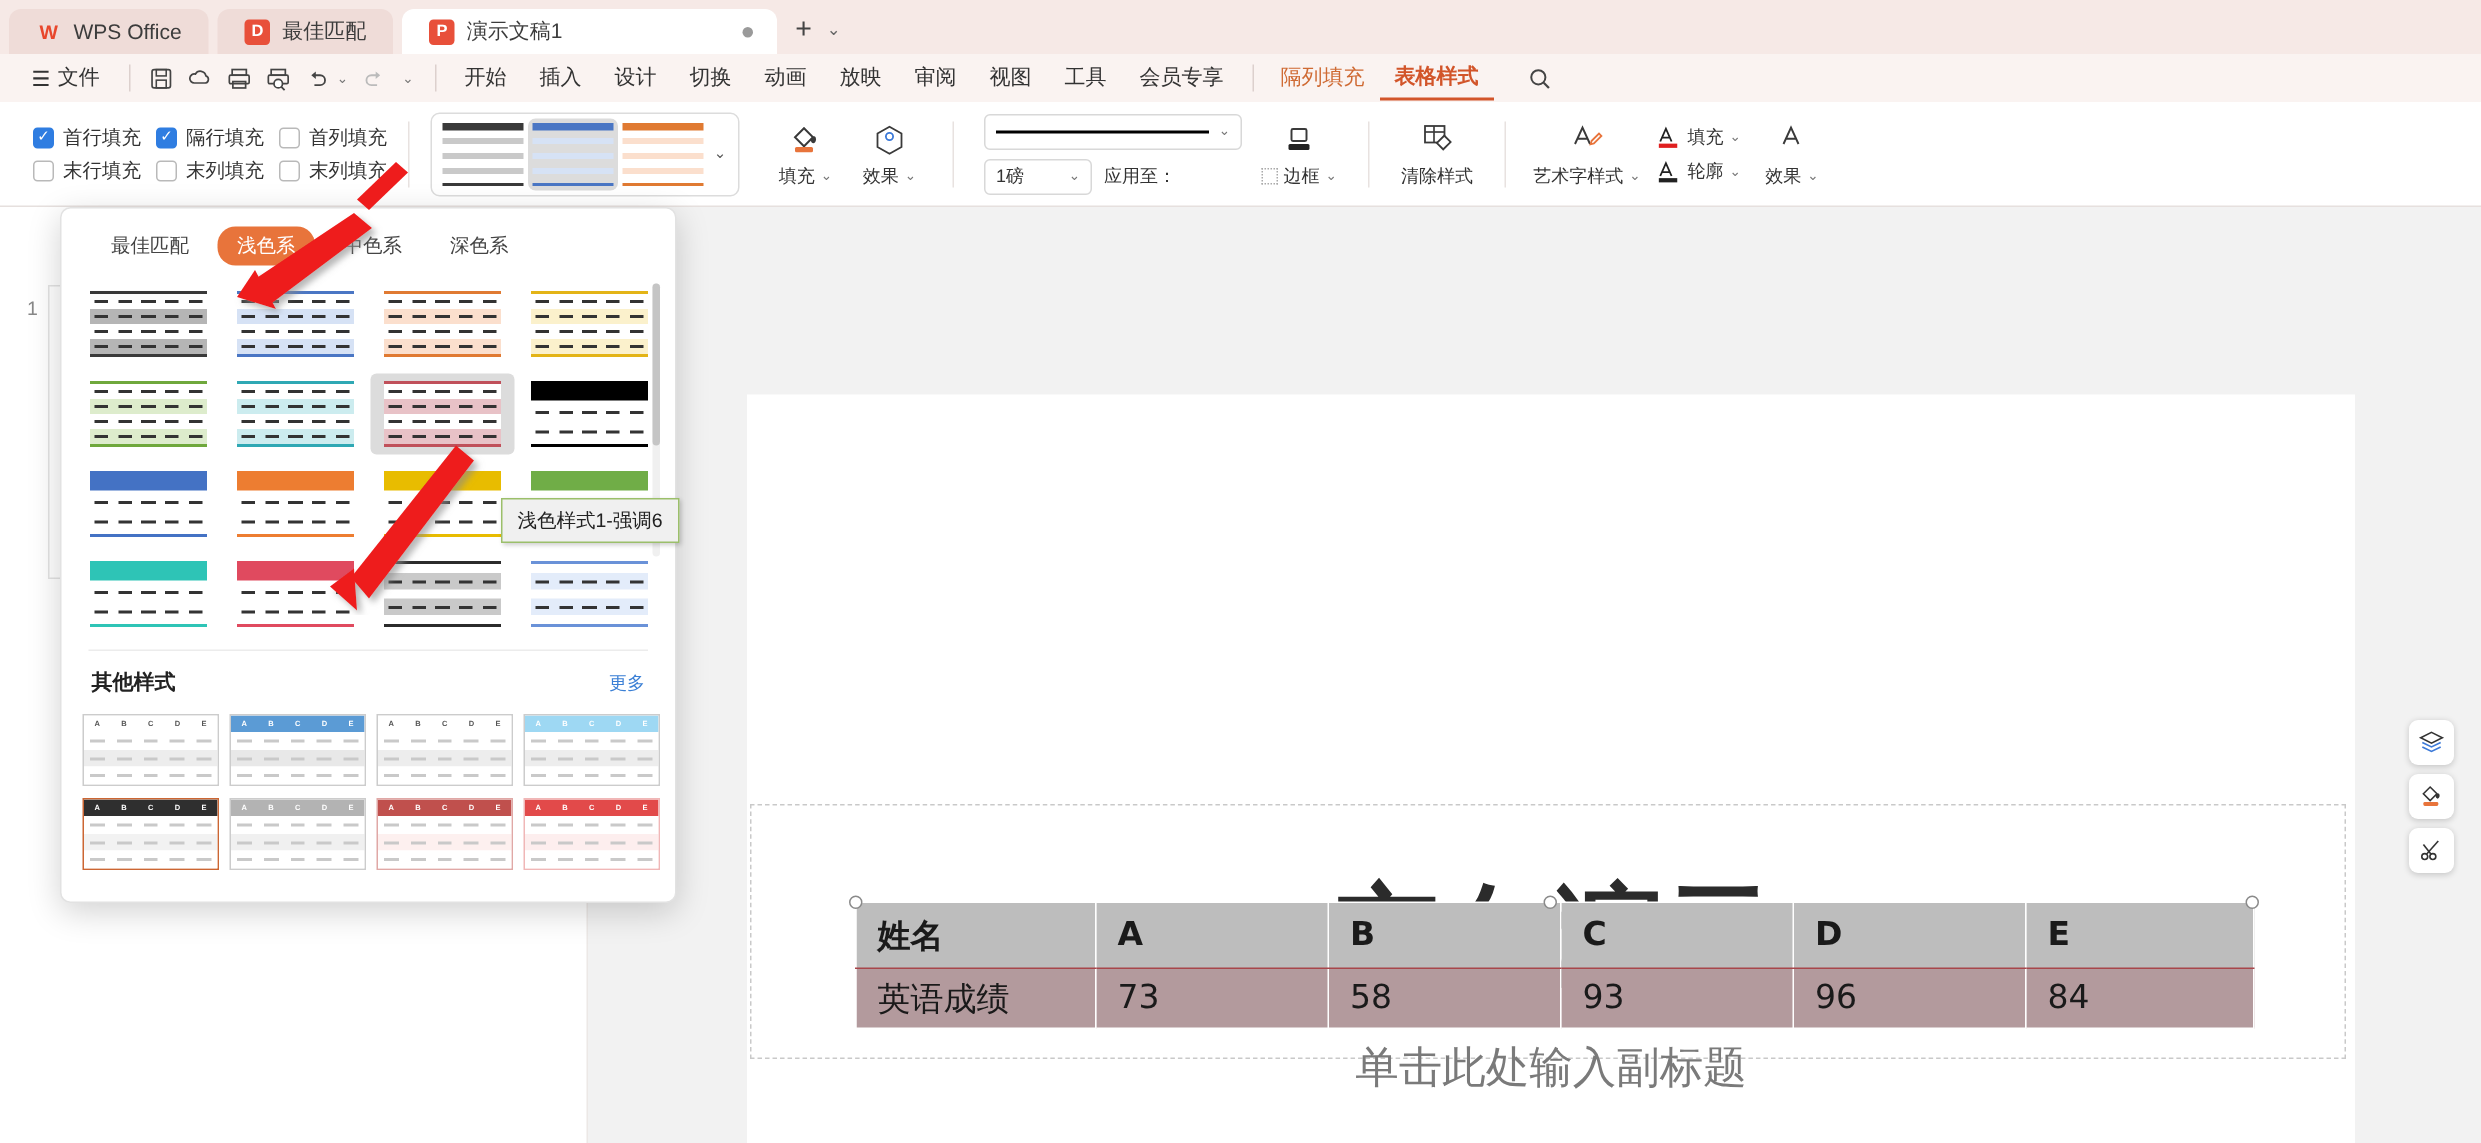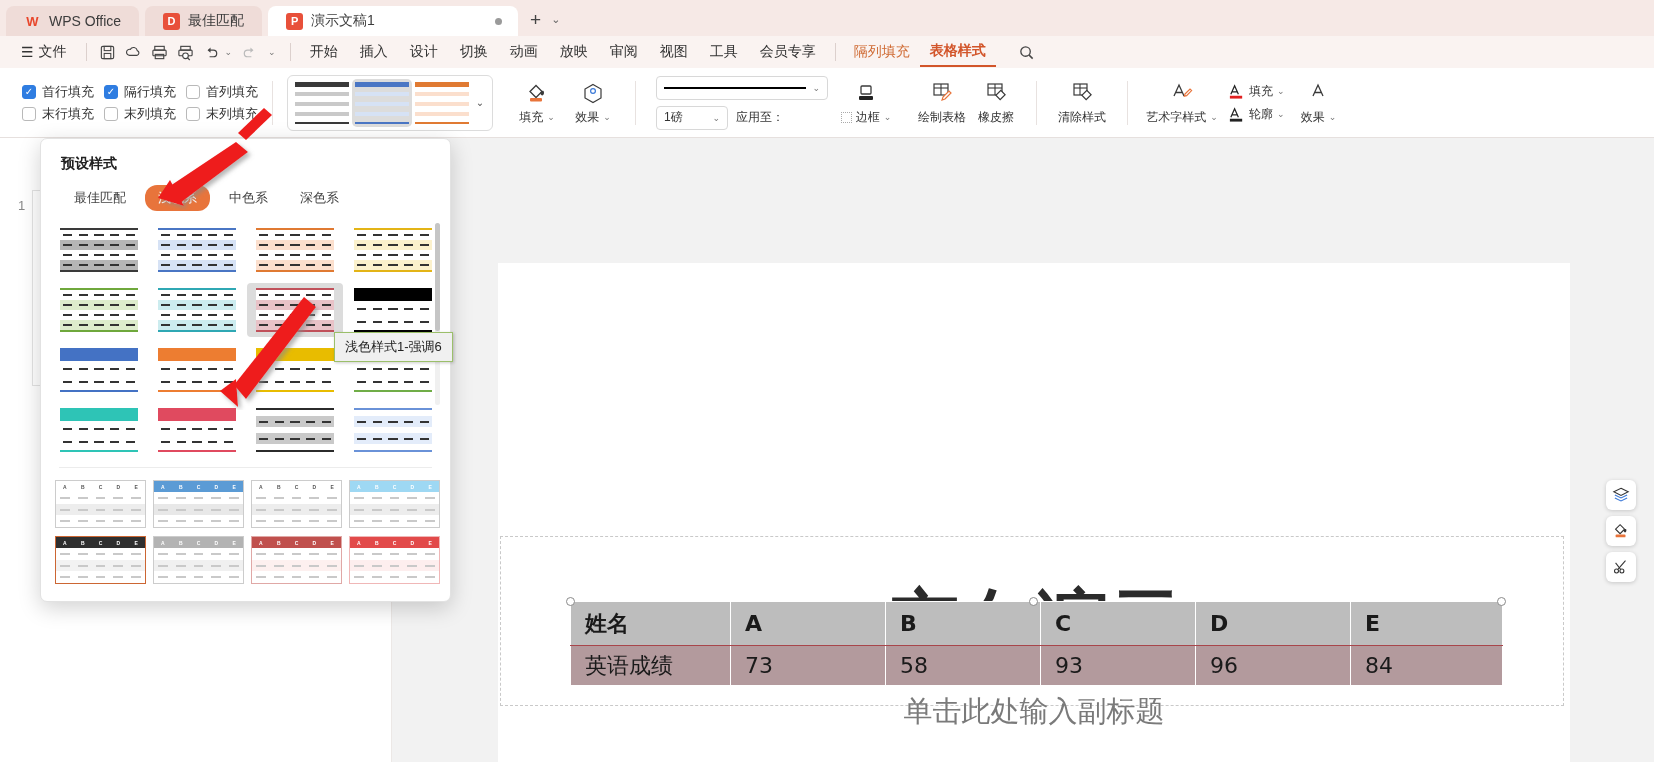--- a/index.html
+++ b/index.html
@@ -389,44 +389,20 @@
             </svg>
         </span>
         <span class="inline-lbl">
             <span style="display:inline-block;width:11px;height:11px;border:1px dotted #aaa"></span>
             <span>边框</span>
             <span class="chev2">⌄</span>
           </span>
       </div>
     </div>
 
-    <div class="rgroup">
-      <div class="smallbtn">
-        <span class="gi">
-          <svg width="24" height="22" viewBox="0 0 24 22">
-              <rect x="4" y="4" width="14" height="11" fill="none" stroke="#3a3a3a" stroke-width="1.2"></rect>
-              <line x1="4" y1="8" x2="18" y2="8" stroke="#3a3a3a" stroke-width="1.1"></line>
-              <line x1="11" y1="4" x2="11" y2="15" stroke="#3a3a3a" stroke-width="1.1"></line>
-              <path d="M13 17 19 11l2 2-6 6-3 1z" fill="#fff" stroke="#e8743b" stroke-width="1.2"></path>
-            </svg>
-        </span>
-        <span>绘制表格</span>
-      </div>
-      <div class="smallbtn">
-        <span class="gi">
-          <svg width="24" height="22" viewBox="0 0 24 22">
-              <rect x="4" y="4" width="14" height="11" fill="none" stroke="#3a3a3a" stroke-width="1.2"></rect>
-              <line x1="4" y1="8" x2="18" y2="8" stroke="#3a3a3a" stroke-width="1.1"></line>
-              <line x1="11" y1="4" x2="11" y2="15" stroke="#3a3a3a" stroke-width="1.1"></line>
-              <rect x="13" y="12" width="7" height="6" transform="rotate(-45 16.5 15)" fill="#fff" stroke="#3a3a3a" stroke-width="1.2"></rect>
-            </svg>
-        </span>
-        <span>橡皮擦</span>
-      </div>
-    </div>
     <div class="vsep"></div>
 
     <div class="rgroup">
       <div class="smallbtn" style="min-width:62px">
         <span class="gi">
           <svg width="24" height="22" viewBox="0 0 24 22">
               <rect x="4" y="4" width="13" height="11" fill="none" stroke="#3a3a3a" stroke-width="1.2"></rect>
               <line x1="4" y1="8" x2="17" y2="8" stroke="#3a3a3a" stroke-width="1.1"></line>
               <line x1="10" y1="4" x2="10" y2="15" stroke="#3a3a3a" stroke-width="1.1"></line>
               <rect x="13" y="12" width="7" height="6" transform="rotate(-45 16.5 15)" fill="#fff" stroke="#3a3a3a" stroke-width="1.2"></rect>
@@ -555,21 +531,20 @@
               <circle cx="11" cy="14.5" r="2.2" fill="none" stroke="#333" stroke-width="1.2"></circle>
               <line x1="6.3" y1="12.8" x2="15" y2="3" stroke="#333" stroke-width="1.2"></line>
               <line x1="9.7" y1="12.8" x2="4" y2="5.5" stroke="#333" stroke-width="1.2"></line>
             </svg>
         </div>
       </div>
     </div>
   </div>
 
   <div class="panel">
-    <h3>预设样式</h3>
 
     <div class="cats">
       <div class="cat">最佳匹配</div>
       <div class="cat on">浅色系</div>
       <div class="cat">中色系</div>
       <div class="cat">深色系</div>
     </div>
 
     <div class="gal">
       <div class="galgrid" id="galgrid">
@@ -1453,20 +1428,24 @@
           </div>
         </div>
       <div class="scrollbar">
         <div class="track"></div>
         <div class="thumbsc"></div>
       </div>
     </div>
 
     <div class="divider"></div>
 
+    <div class="otherhdr">
+      <span class="t">其他样式</span>
+      <span class="more">更多</span>
+    </div>
     <div class="ogrid" id="ogrid">
         <div class="oitem" style="border-color: rgb(204, 204, 204);">
           <div class="ohead" style="background: rgb(255, 255, 255);">
             <div class="ohc" style="color: rgb(85, 85, 85);">A</div>
             <div class="ohc" style="color: rgb(85, 85, 85);">B</div>
             <div class="ohc" style="color: rgb(85, 85, 85);">C</div>
             <div class="ohc" style="color: rgb(85, 85, 85);">D</div>
             <div class="ohc" style="color: rgb(85, 85, 85);">E</div>
           </div>
           <div class="orow" style="background: rgb(255, 255, 255);">

